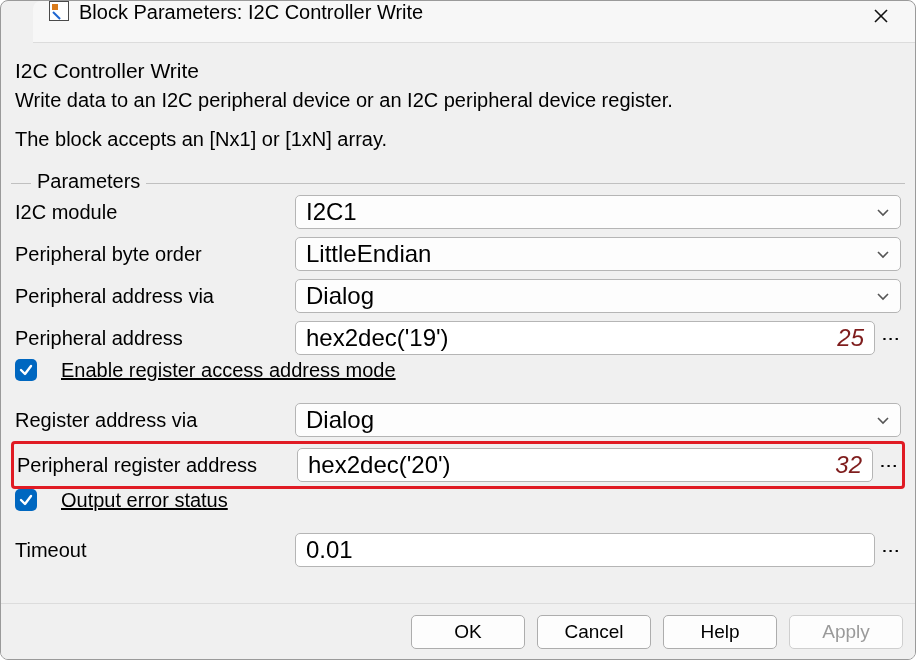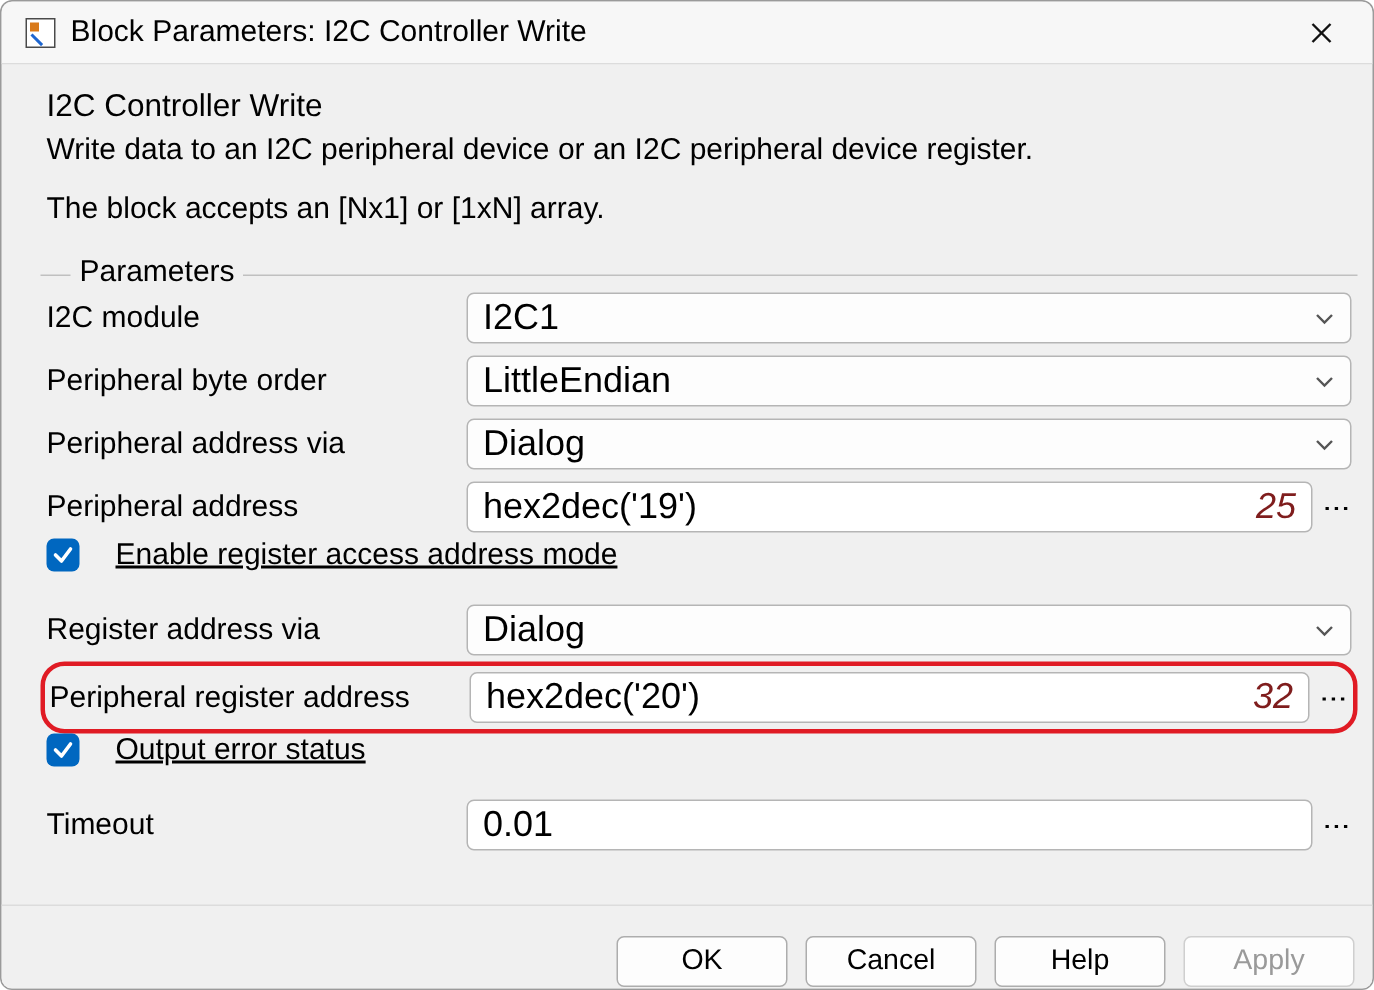--- a/index.html
+++ b/index.html
@@ -16,24 +16,24 @@
     background:#f0f0f0;
     border:1px solid #9a9a9a;
     border-radius:8px;
     display:flex; flex-direction:column;
     overflow:hidden;
   }
   
   .titlebar {
     height:42px;
     background:#f7f7f7;
-    display:flex; align-items:center;
+    display:flex; 
     padding:0 16px;
     border-bottom:1px solid #dcdcdc;
-    border-top-left-radius:8px; border-top-right-radius:8px;
+    border-top-left-radius:8px; border-top-right-radius:8px;margin-left:32px;
   }
   .titlebar .app-icon {
     width:20px; height:20px;
     margin-right:10px;
     position:relative;
     border:1px solid #4a4a4a;
     background:#fff;
     display:inline-block;
   }
   .titlebar .app-icon::before {
@@ -55,21 +55,20 @@
     border-radius:4px;
     cursor:default;
   }
   .close-x { stroke:#111; stroke-width:1.6; }
   
   .body {
     flex:1;
     padding:12px 8px 0 8px;
     display:flex; flex-direction:column;
     overflow:hidden;
-    margin-left:16px;
   }
   .desc {
     padding:4px 6px;
     background:#f0f0f0;
   }
   .desc .heading { font-size:21px; margin-bottom:6px; }
   .desc .line { margin-bottom:16px; }
   
   .groupbox {
     flex:1;
@@ -89,21 +88,21 @@
     top:8px; left:2px; right:2px; height:1px;
     background:#c0c0c0;
   }
   .row {
     display:flex; align-items:center;
     height:42px;
     padding:0 6px;
   }
   .highlighted {
     border:3px solid #e01b24;
-    border-radius:16px;
+    border-radius:4px;
     margin:0 2px;
     height:48px;
     padding:0 3px;
   }
   .label {
     width:280px;
     font-size:20px;
   }
   .field {
     flex:1;
@@ -165,21 +164,21 @@
     width:22px; height:22px;
     border-radius:5px;
     background:#0067c0;
     display:flex; align-items:center; justify-content:center;
   }
   .chk svg { display:block; }
   .chk path { stroke:#fff; stroke-width:2.4; fill:none; stroke-linecap:round; stroke-linejoin:round; }
   
   .buttons {
     height:56px;
-    display:flex; align-items:flex-end; justify-content:flex-end;
+    display:flex; align-items:center; justify-content:flex-end;
     gap:12px;
     padding:1px 12px;
     border-top:1px solid #dcdcdc;
     background:#f0f0f0;
   }
   .btn {
     min-width:114px; height:34px;
     background:#fdfdfd;
     border:1px solid #adadad;
     border-radius:5px;

